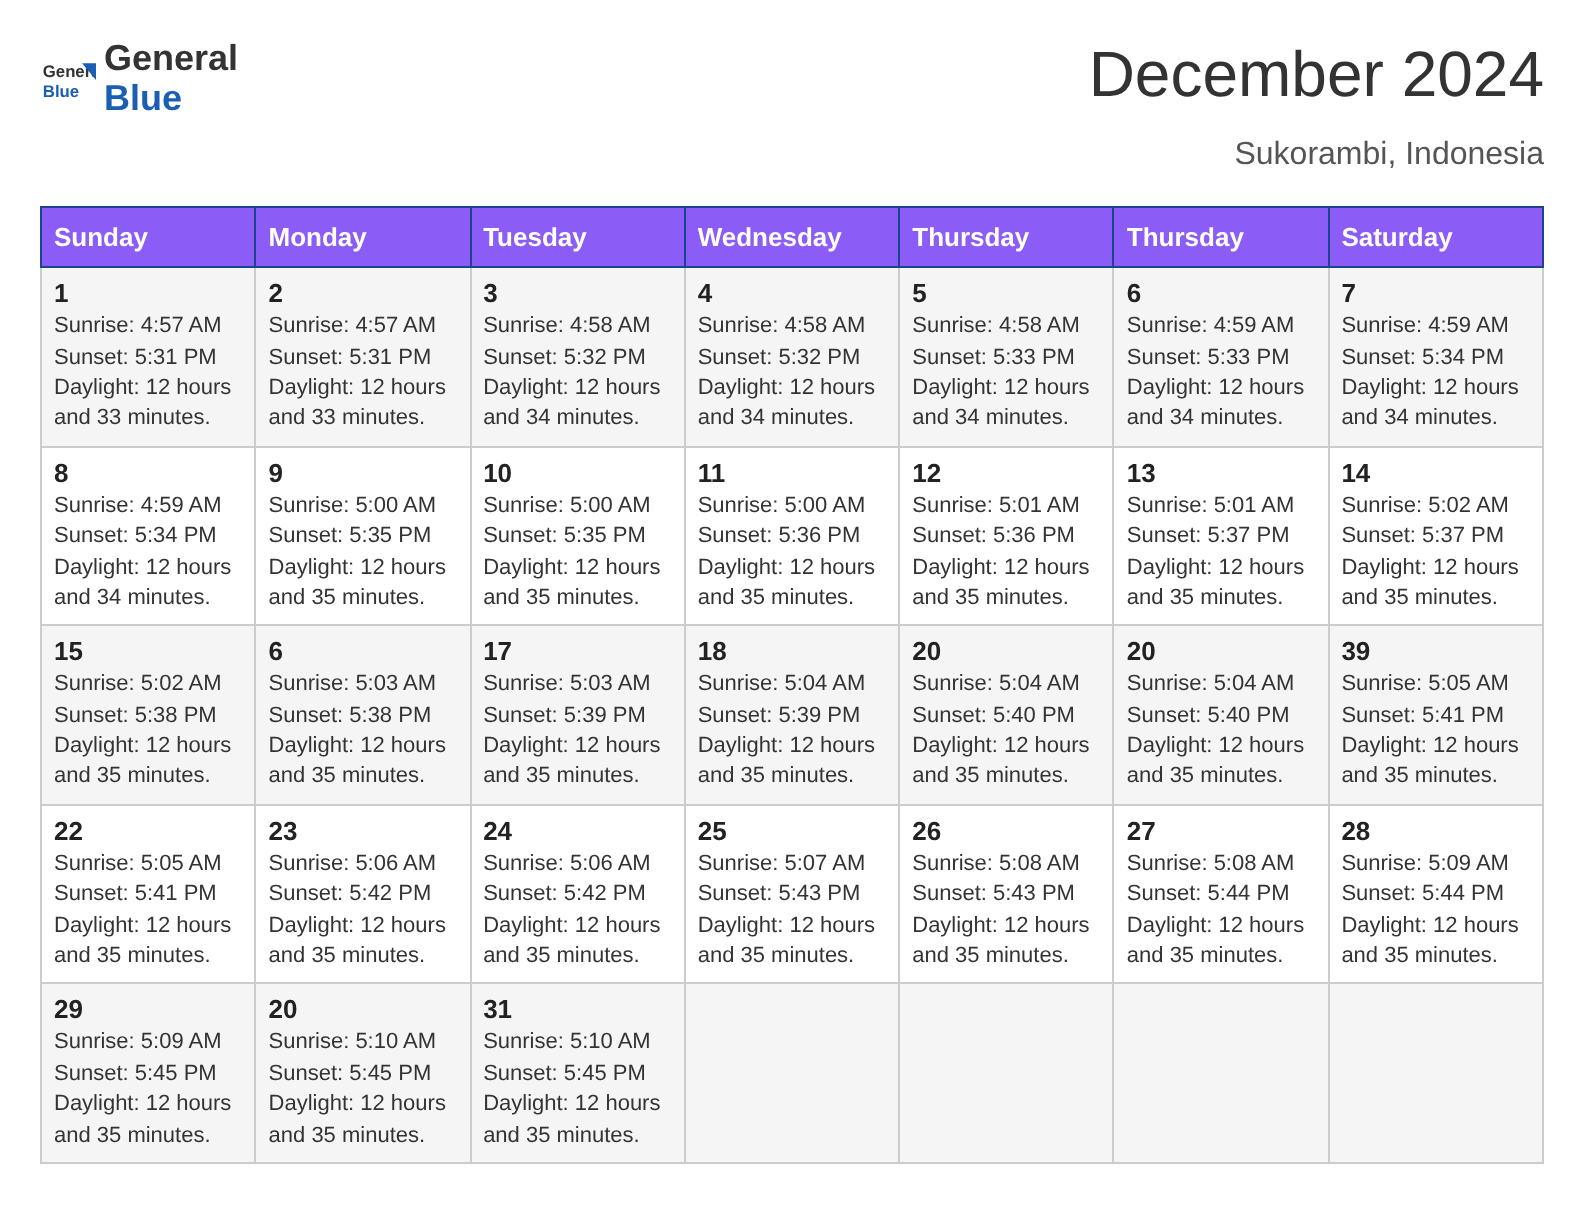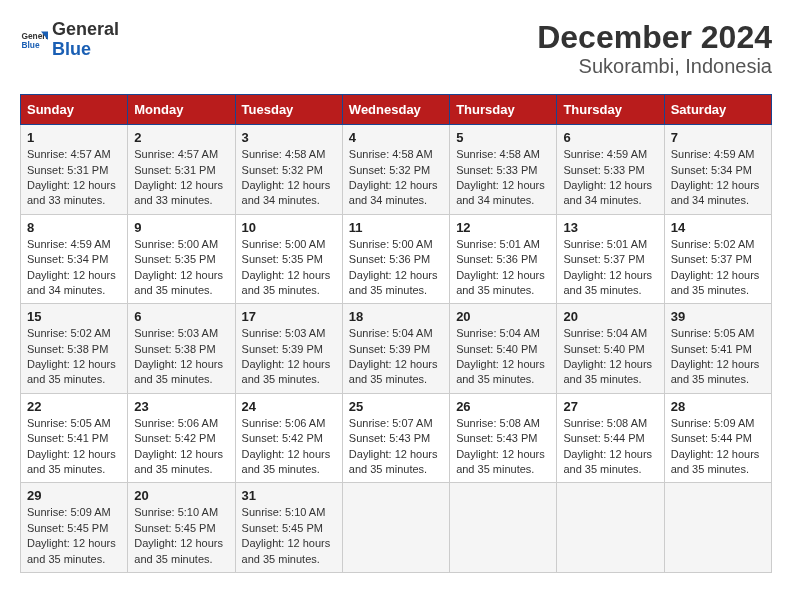--- a/index.html
+++ b/index.html
@@ -32,37 +32,37 @@
     }
     .logo-icon {
       width: 28px;
       height: 28px;
     }
     .title-block {
       text-align: right;
     }
     .month-title {
       font-size: 32px;
-      font-weight: bold;
+      font-weight: normal;
       color: #333;
       line-height: 1.1;
       text-align: center;
     }
     .location {
-      font-size: 20px;
+      font-size: 16px;
       color: #555;
-      margin-top: 0;
+      margin-top: 14px;
     }
     table {
       width: 100%;
       border-collapse: collapse;
       font-size: 11px;
     }
     thead tr th {
-      background-color: #b91c1c;
+      background-color: #8b5cf6;
       color: #fff;
       padding: 7px 6px;
       text-align: left;
       font-size: 13px;
       font-weight: bold;
       border: 1px solid #1a4490;
     }
     tbody tr td {
       border: 1px solid #ccc;
       padding: 5px 6px;

